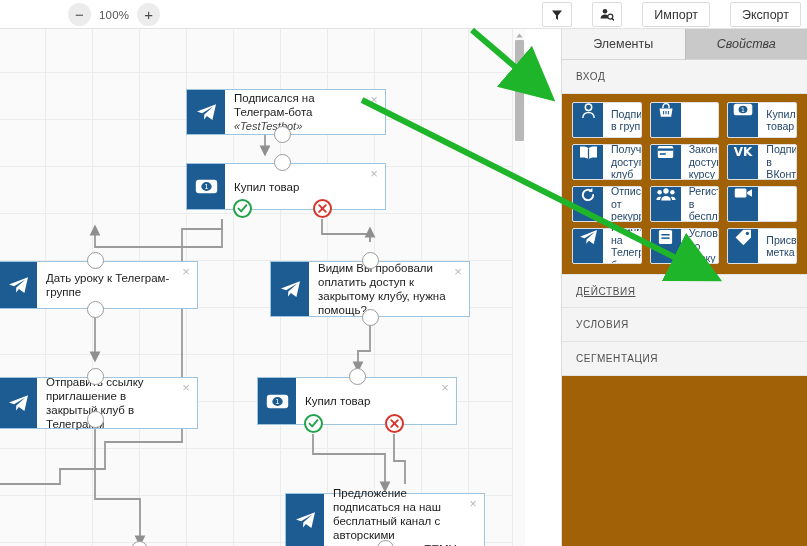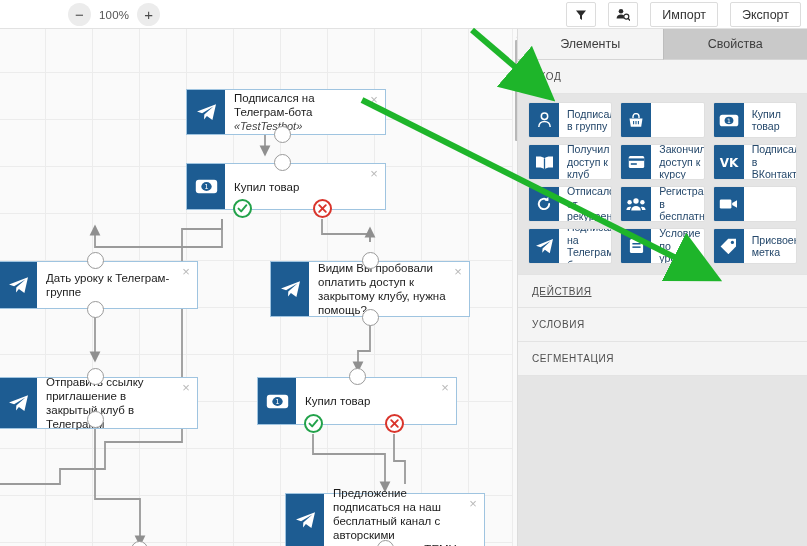--- a/index.html
+++ b/index.html
@@ -27,21 +27,21 @@
     width: 23px; height: 23px; border-radius: 50%;
     background: #ececec; border: none;
     display: flex; align-items: center; justify-content: center;
     color: #4a4a4a; font-size: 15px; line-height: 1; cursor: pointer;
     font-family: "Liberation Sans", sans-serif;
   }
   .zoom-level { font-size: 11.5px; color: #555; letter-spacing: .2px; }
 
   .topbar-right {
     position: absolute; right: 6px; top: 2px;
-    display: flex; align-items: center; gap: 12px;
+    display: flex; align-items: center; gap: 20px;
   }
   .tb-icon-btn {
     width: 30px; height: 25px; background: #fff; border: 1px solid #dcdcdc;
     border-radius: 2px; display: flex; align-items: center; justify-content: center;
     cursor: pointer;
   }
   .tb-text-btn {
     height: 25px; padding: 0 11px; background: #fff; border: 1px solid #dcdcdc;
     border-radius: 2px; font-size: 12.5px; color: #333; cursor: pointer;
     display: flex; align-items: center; font-family: "Liberation Sans", sans-serif;
@@ -119,51 +119,51 @@
     display: flex; align-items: center; justify-content: center;
   }
   .port-no {
     position: absolute; width: 19px; height: 19px; border-radius: 50%;
     background: #fff; border: 2px solid #d9342b;
     display: flex; align-items: center; justify-content: center;
   }
 
   
   .panel {
-    position: absolute; right: 0; top: 29px; width: 290px; height: 517px;
-    background: #e5e5e5; border-left: 1px solid #dcdcdc;
+    position: absolute; right: 0; top: 29px; width: 246px; height: 517px;
+    background: #a16207; border-left: 1px solid #dcdcdc;
   }
   .panel-tabs { display: flex; height: 31px; }
   .panel-tab {
     flex: 1 1 50%; display: flex; align-items: center; justify-content: center;
     font-size: 12.5px; color: #3d3d3d; cursor: pointer;
     border-bottom: 1px solid #d5d5d5;
   }
   .panel-tab.active { background: #f4f4f4; }
-  .panel-tab.inactive { background: #c9c9c9; border-left: 1px solid #bdbdbd; }
+  .panel-tab.inactive { background: #c9c9c9; border-left: 1px solid #bdbdbd; font-style: italic; }
 
   .section-head {
     height: 34px; display: flex; align-items: center; padding-left: 14px;
     font-size: 10px; color: #4e4e4e; letter-spacing: .6px;
     border-bottom: 1px solid #e3e3e3; cursor: pointer; background: #f4f4f4;
   }
   .section-head.sep { border-top: 1px solid #e3e3e3; text-decoration: underline; }
 
   .elem-grid {
     padding: 8px 10px 10px 10px;
     display: grid; grid-template-columns: 1fr 1fr 1fr; gap: 6px 8px;
   }
   .elem {
     background: #fff; border: 1px solid #dfdfdf; border-radius: 2px;
     height: 36px; display: flex; align-items: stretch; cursor: pointer;
     overflow: hidden;
   }
   .elem-icon {
     width: 30px; flex: 0 0 30px; background: #1d5c92;
-    display: flex; align-items: center; justify-content: center;
+    display: flex; align-items: flex-start; justify-content: center;
   }
   .elem-label {
     flex: 1 1 auto; display: flex; align-items: center;
     padding: 0 5px 0 8px; font-size: 10.6px; color: #25486b; line-height: 12.5px;
   }
 
   .green-arrow { position: absolute; pointer-events: none; }
 </style>
 </head>
 <body>

